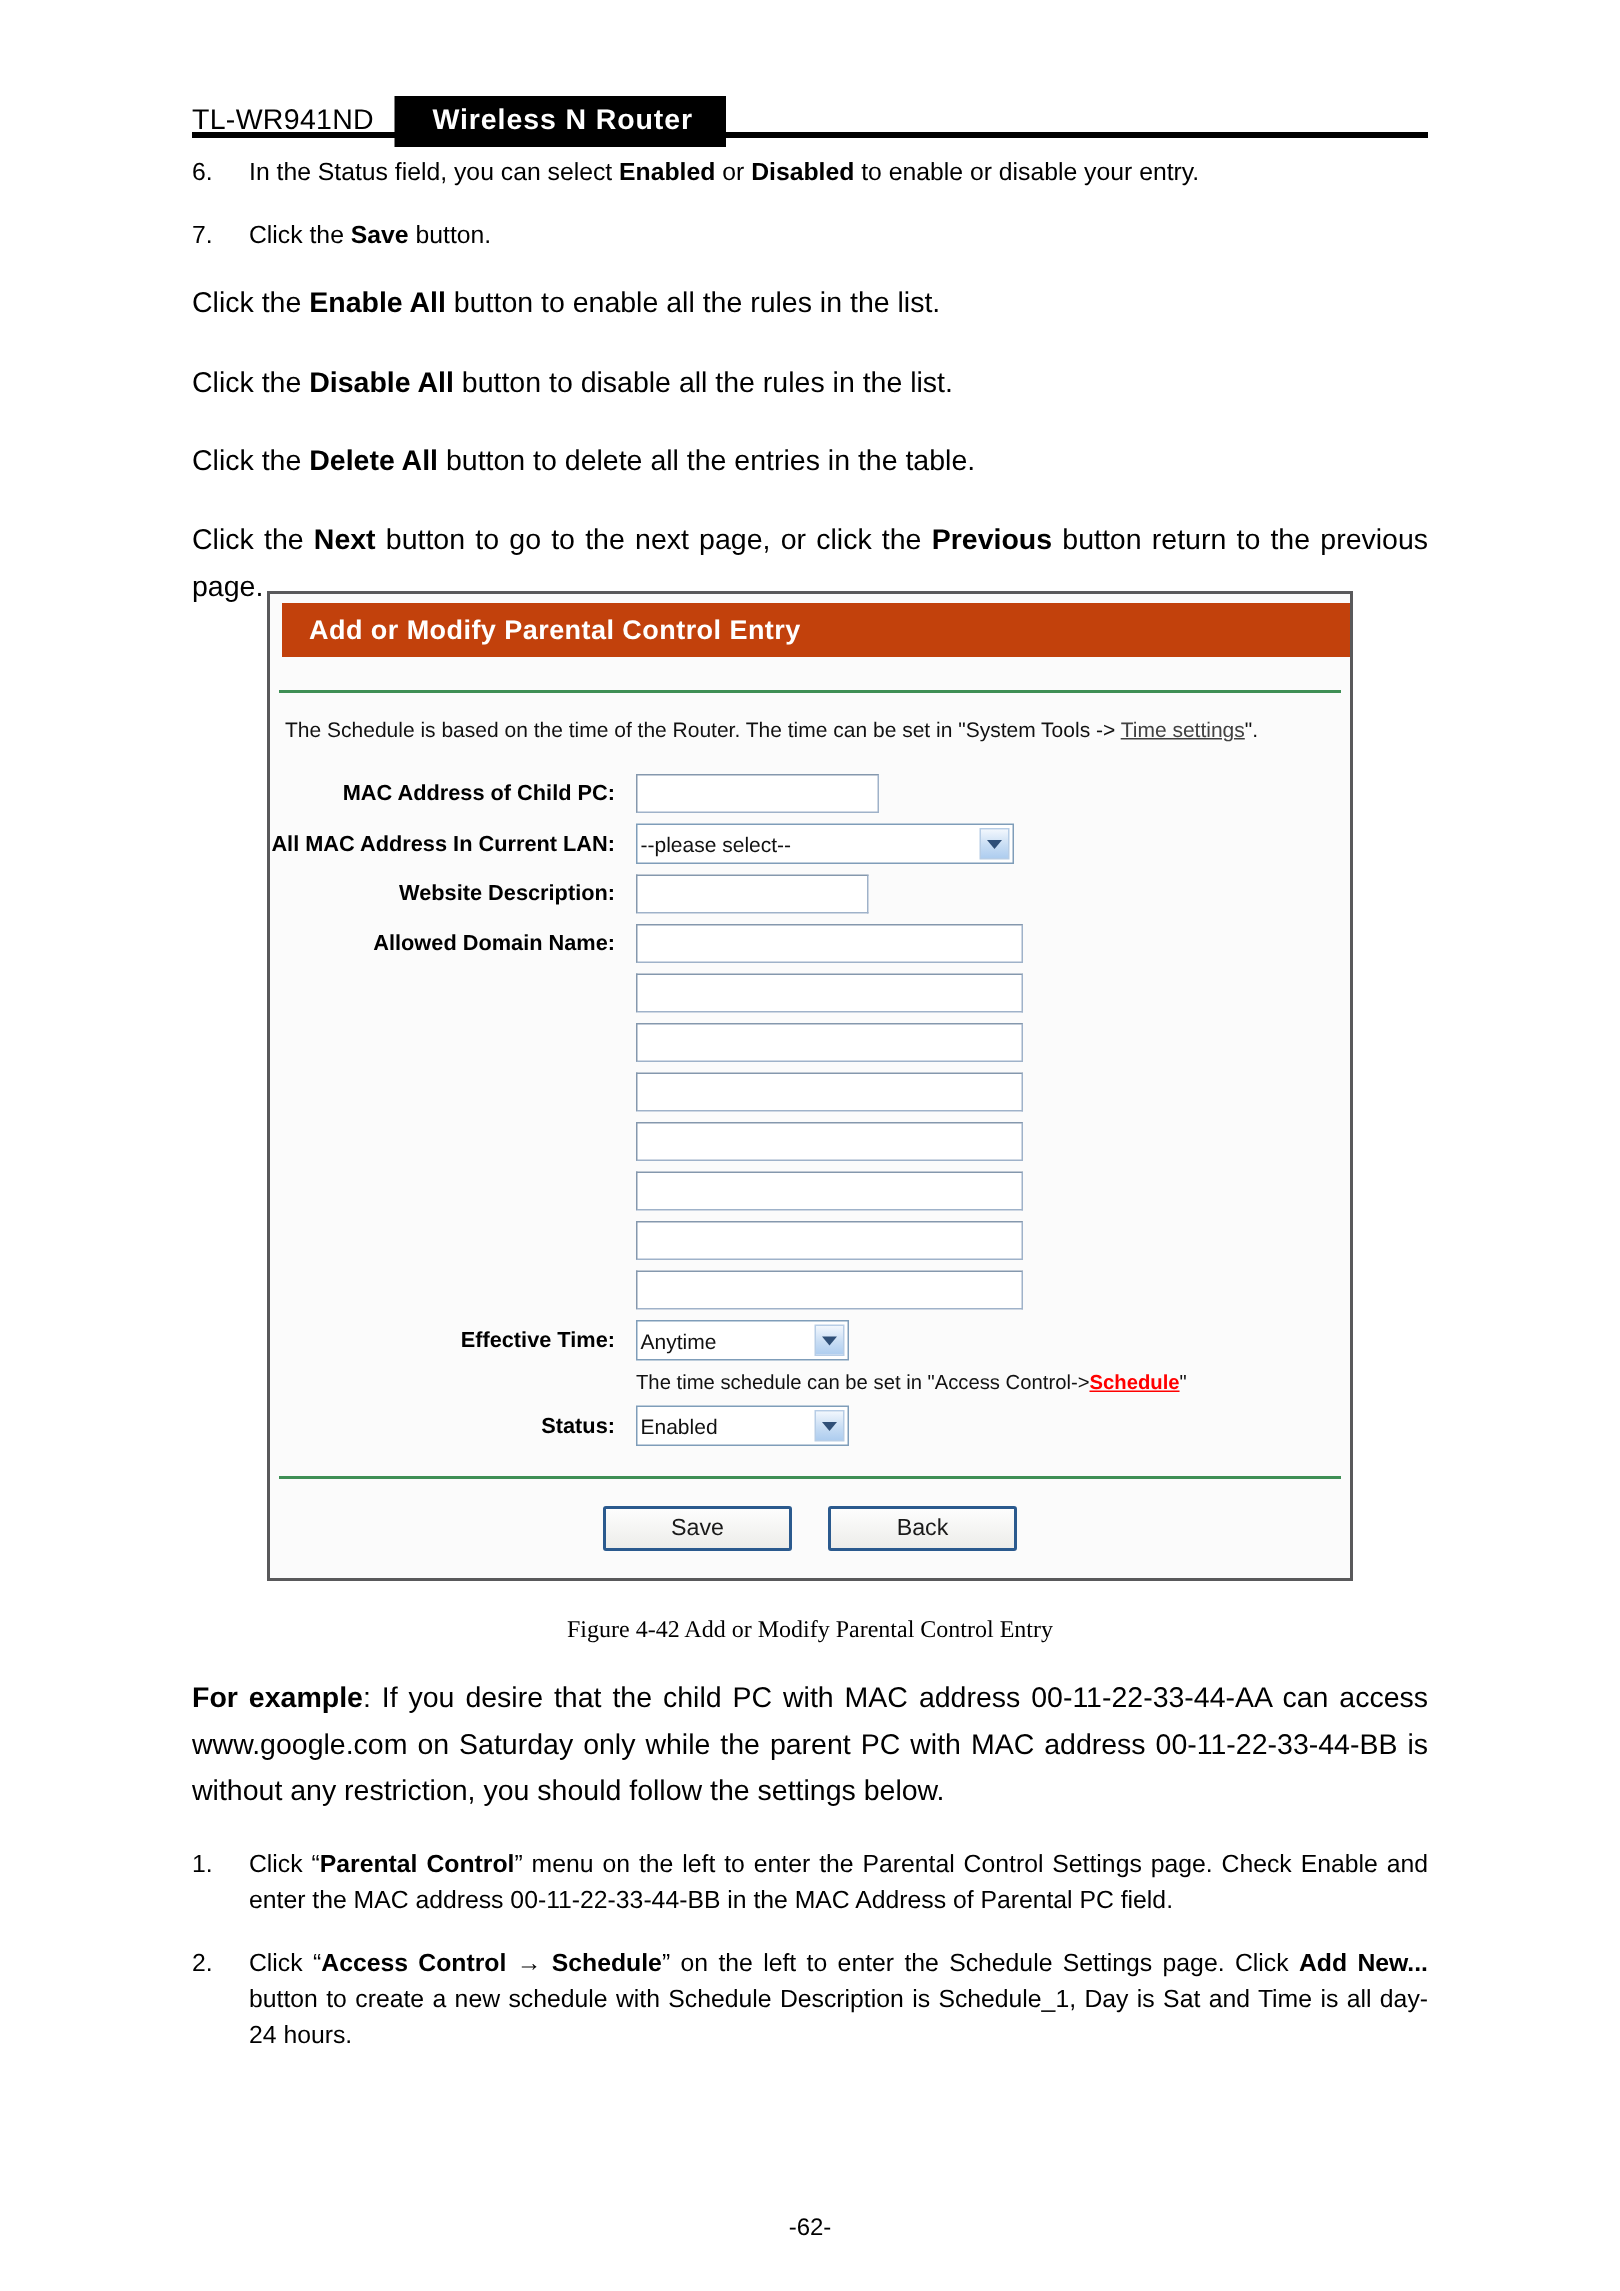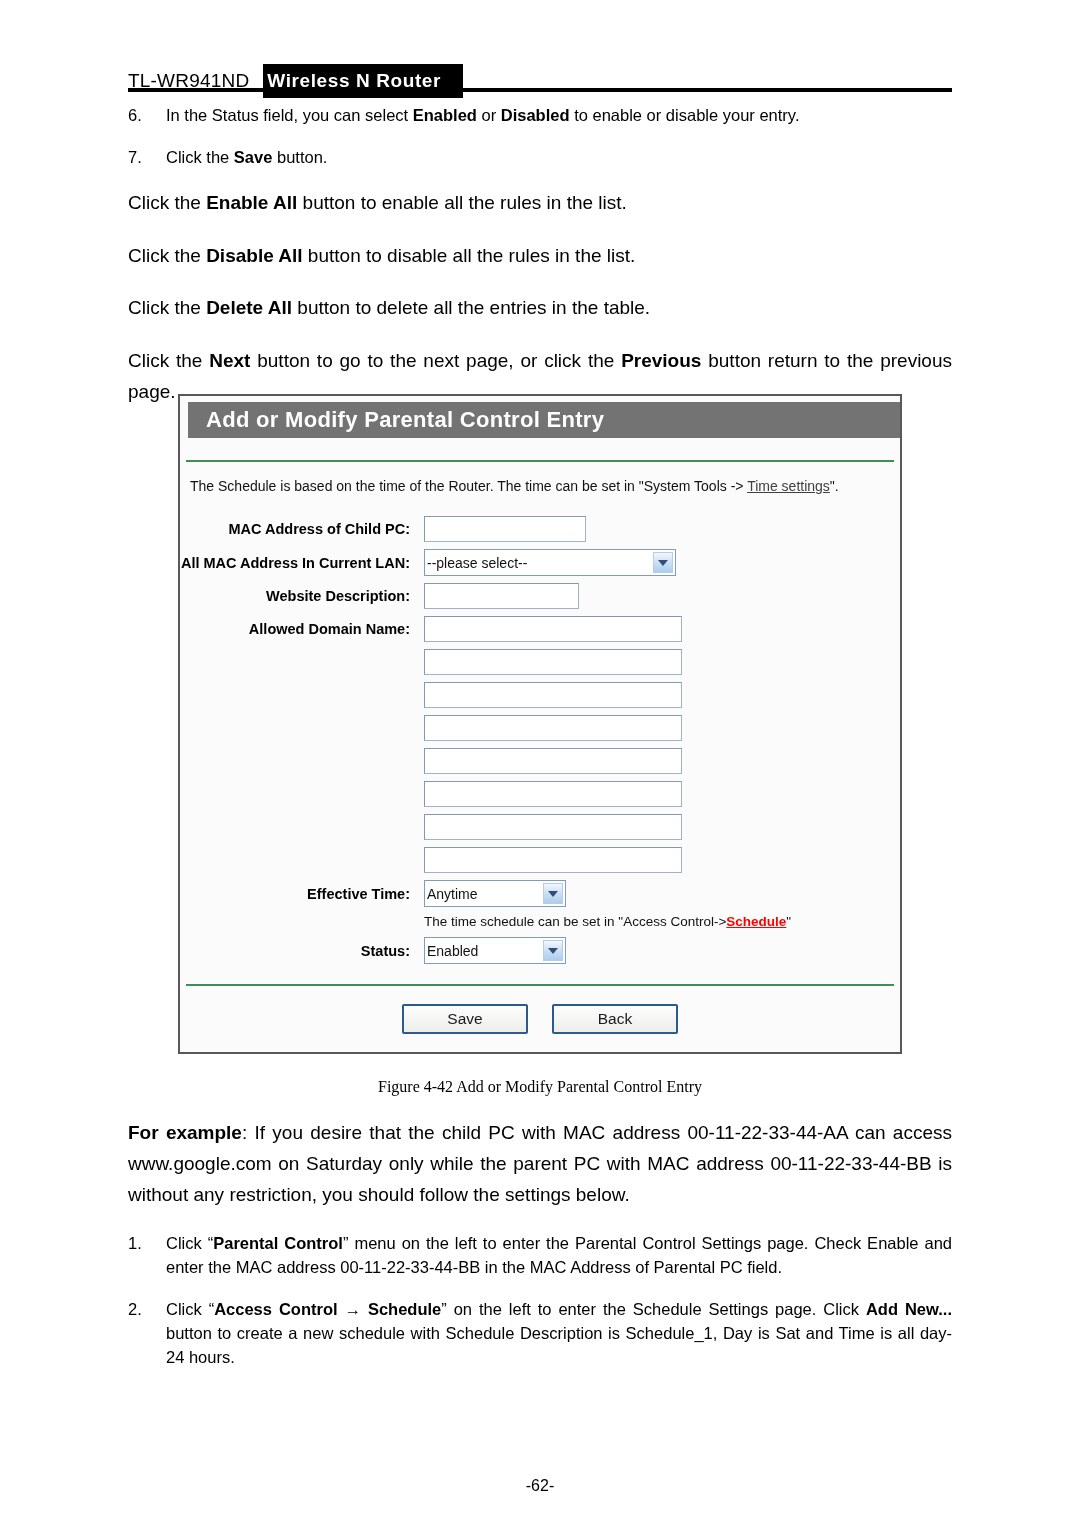--- a/index.html
+++ b/index.html
@@ -37,21 +37,21 @@
     white-space: nowrap;
   }
   .brand-box {
     background: #000000;
     color: #ffffff;
     font-size: 19px;
     font-weight: bold;
     letter-spacing: .6px;
     display: flex;
     align-items: center;
-    padding: 0 22px 0 4px;
+    padding: 0 22px 0 25px;
     white-space: nowrap;
   }
   .header-rule {
     position: absolute;
     left: 128px;
     top: 88px;
     width: 824px;
     height: 4px;
     background: #000000;
   }
@@ -84,23 +84,23 @@
     top: 394px;
     width: 724px;
     height: 660px;
     border: 2px solid #59595b;
     background: #fbfbfb;
   }
   .panel-title {
     margin: 6px 0 0 8px;
     width: calc(100% - 8px);
     height: 36px;
-    background: #737373;
+    background: #c2410c;
     color: #ffffff;
-    font-size: 22px;
+    font-size: 18px;
     font-weight: bold;
     letter-spacing: .3px;
     display: flex;
     align-items: center;
     padding-left: 18px;
   }
   .panel-gap { height: 22px; }
   .panel-divider { height: 2px; background: #3f8f55; margin: 0 6px; }
 
   .panel-note {

